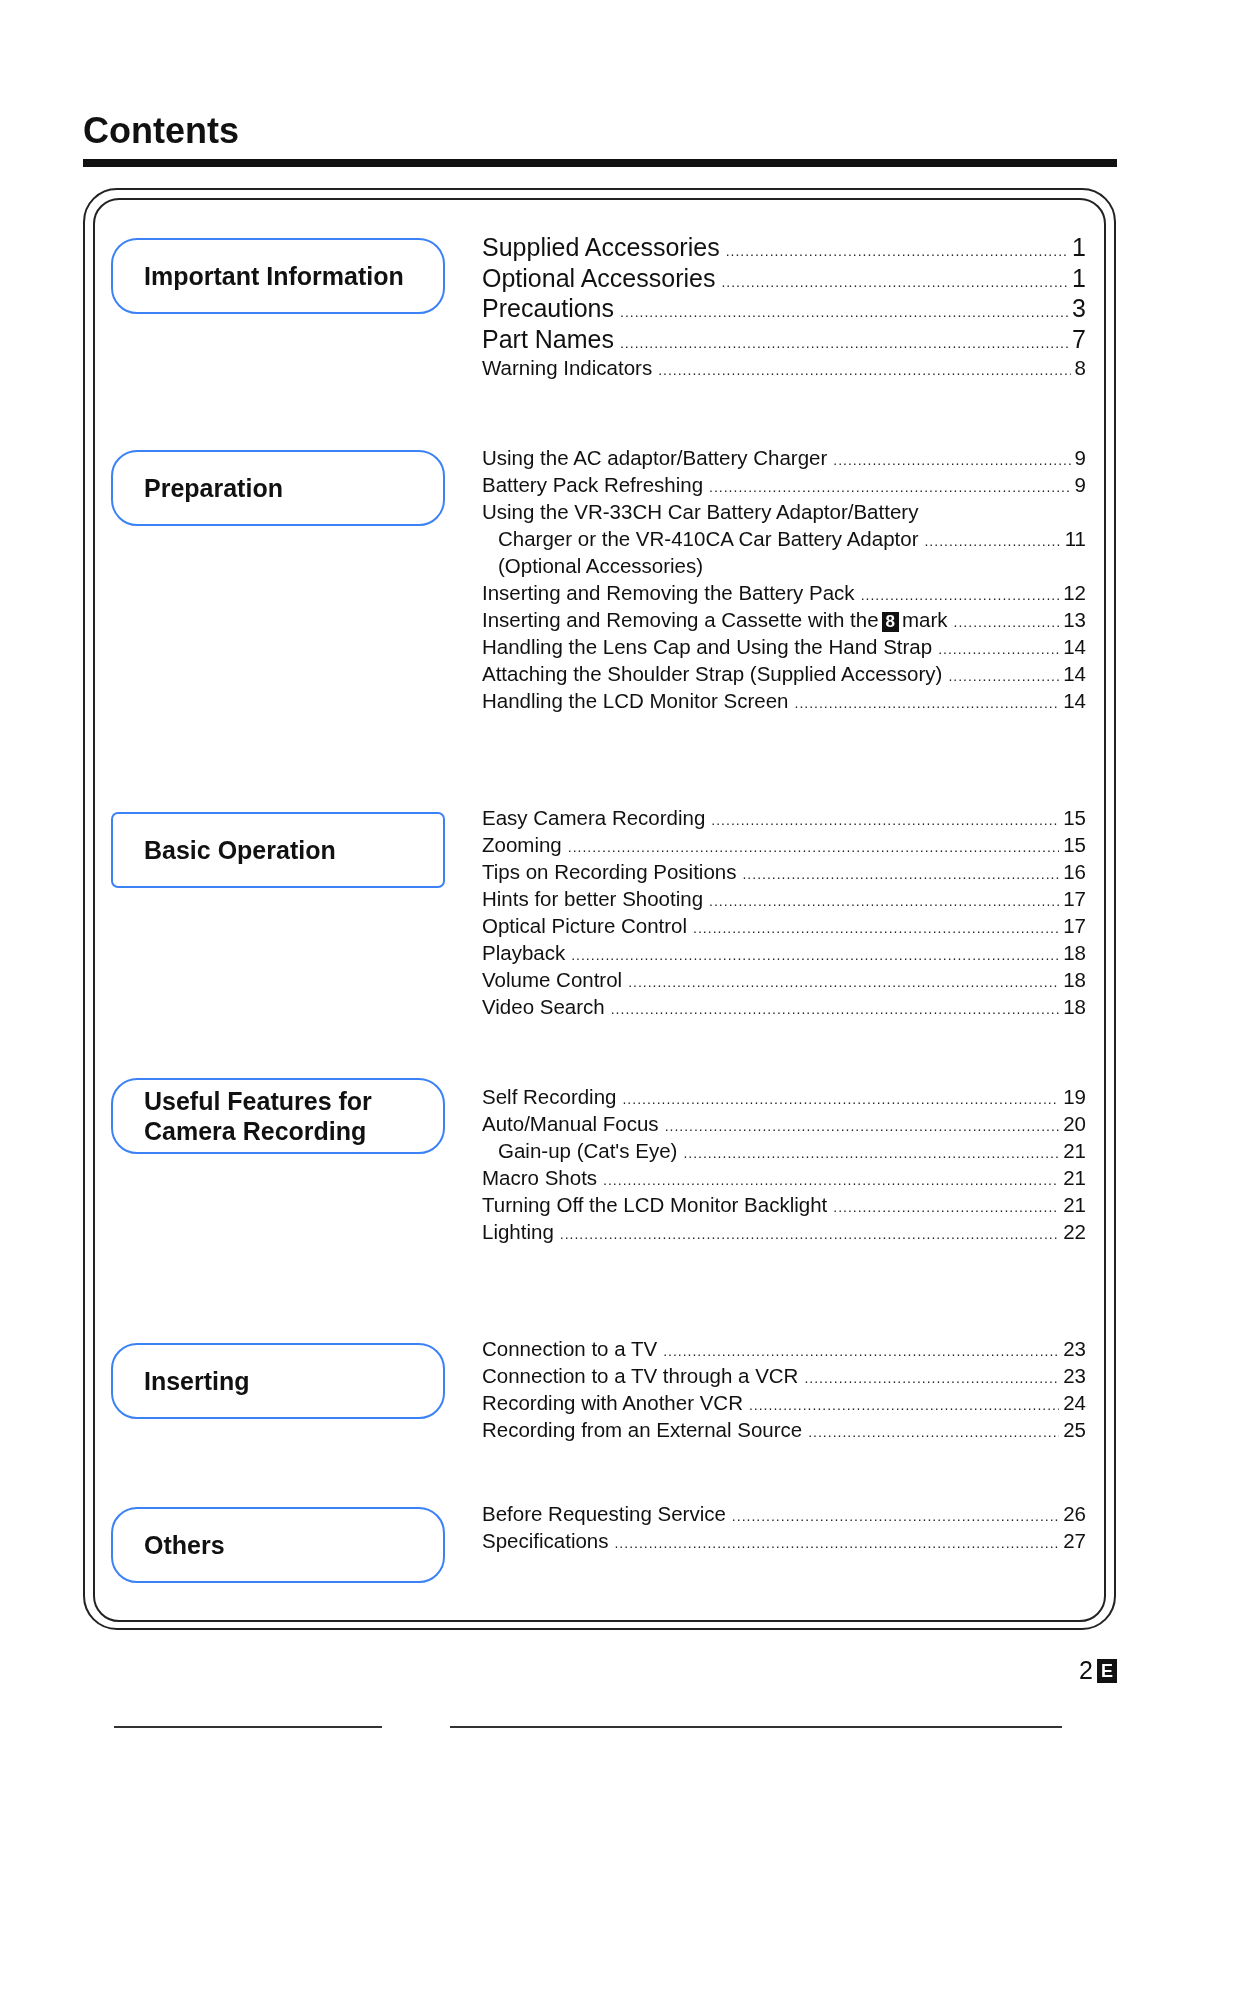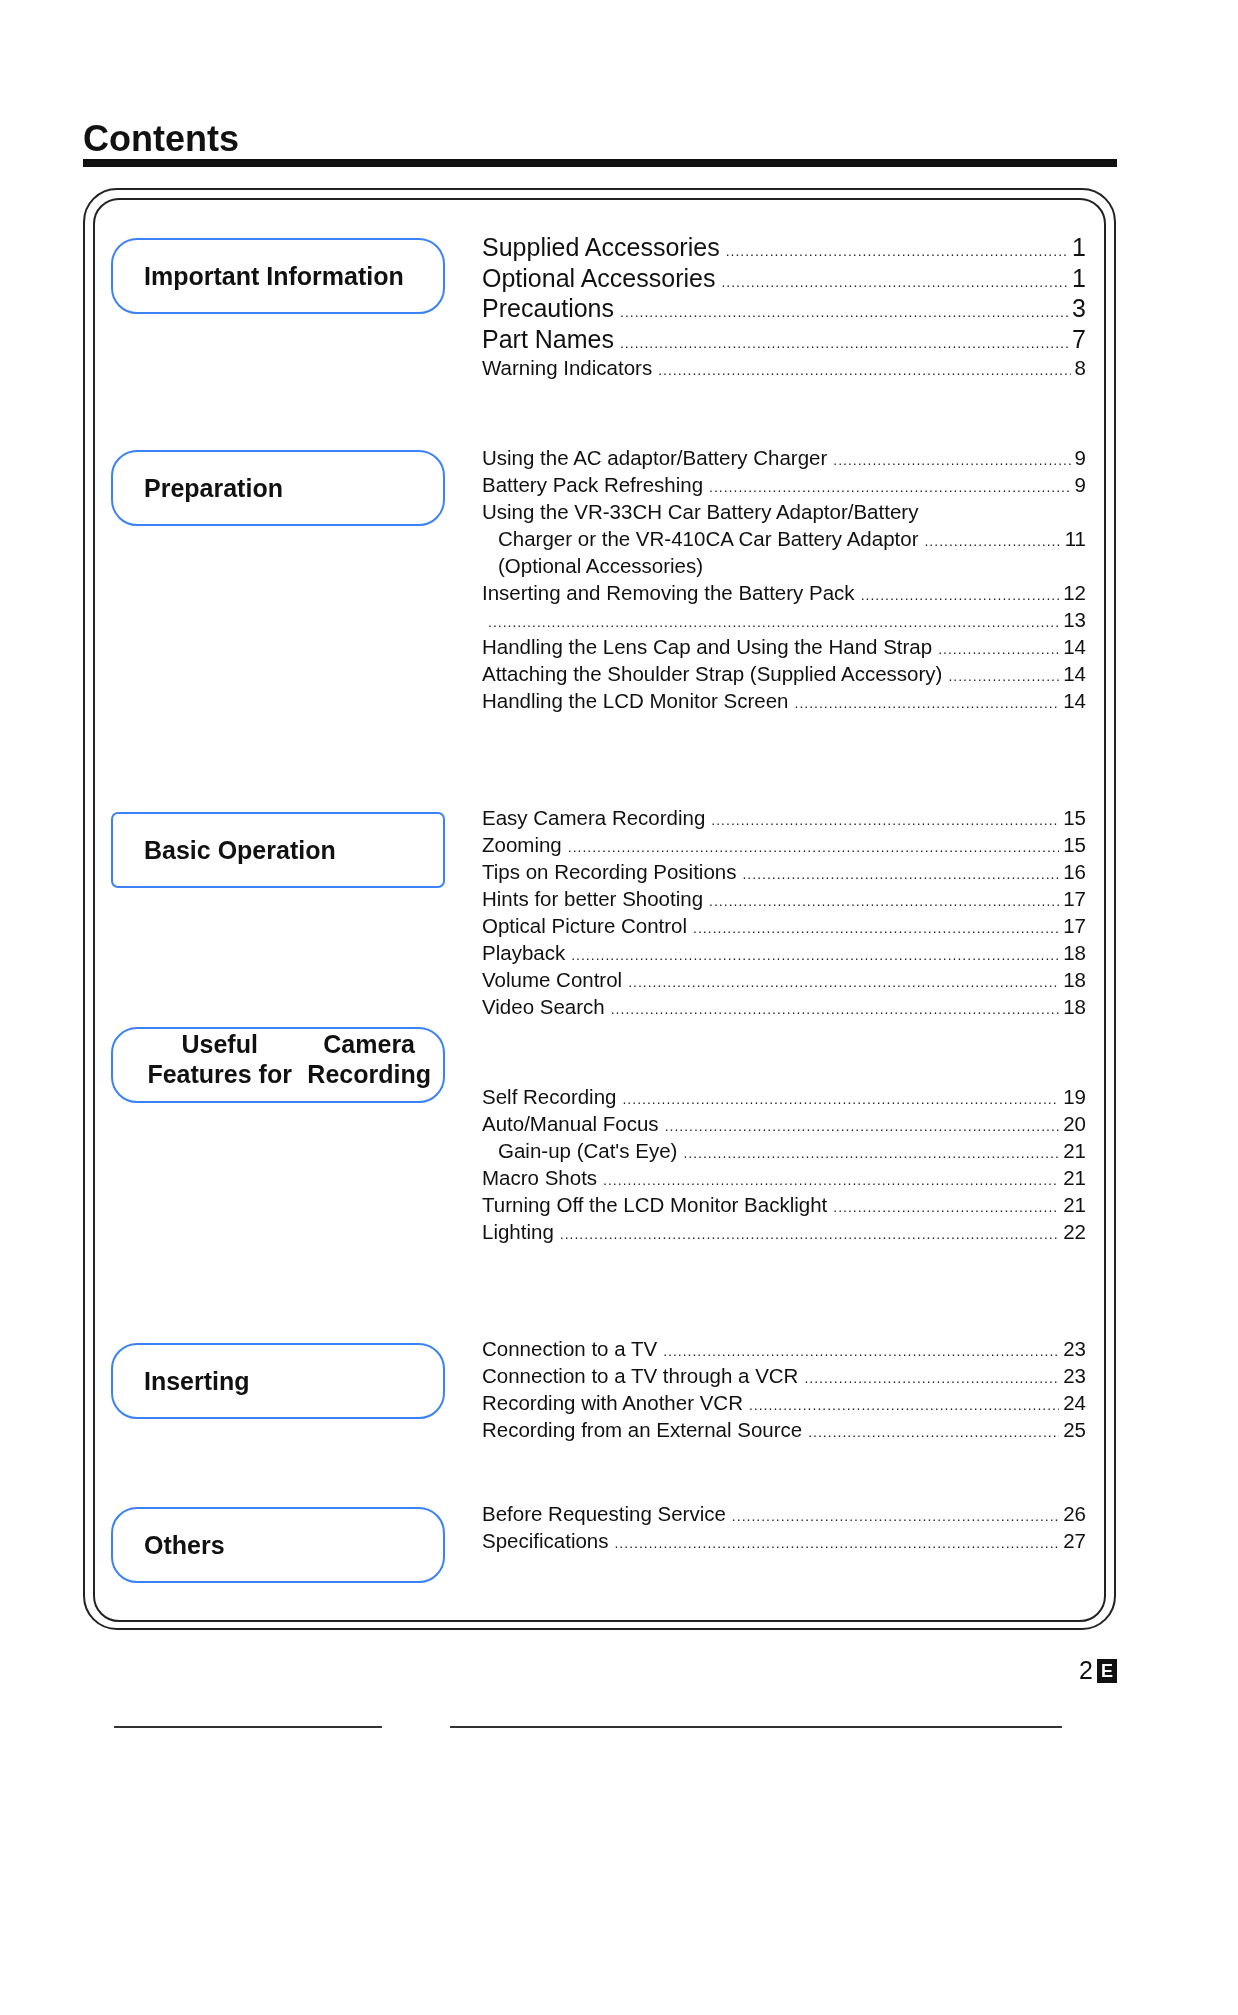--- a/index.html
+++ b/index.html
@@ -1,18 +1,18 @@
 <!DOCTYPE html>
 <html><head>
 <meta charset="utf-8">
 <style>
   html, body { margin:0; padding:0; background:#ffffff; }
   body { width:1238px; height:2015px; position:relative; overflow:hidden;
          font-family:"Liberation Sans", sans-serif; color:#111; }
-  .title { position:absolute; left:83px; top:110px; font-size:36px; font-weight:bold; letter-spacing:0px;margin-top:8px; }
+  .title { position:absolute; left:83px; top:110px; font-size:36px; font-weight:bold; letter-spacing:0px; }
   .rule { position:absolute; left:83px; top:159px; width:1034px; height:8px; background:#111; }
   .frame-outer { position:absolute; left:83px; top:188px; width:1033px; height:1442px;
                  border:2px solid #222; border-radius:34px; box-sizing:border-box; }
   .frame-inner { position:absolute; left:93px; top:198px; width:1013px; height:1424px;
                  border:2px solid #222; border-radius:26px; box-sizing:border-box; }
   .section-label { position:absolute; left:111px; width:334px; height:76px; box-sizing:border-box;
                    border:2px solid #3b82f6; border-radius:26px; display:flex; align-items:center;
                    padding-left:31px; font-weight:bold; font-size:25px; line-height:30px; }
   .entries { position:absolute; left:482px; width:604px; }
   .entry { display:flex; align-items:baseline; white-space:nowrap; height:27px; font-size:20.5px; line-height:27px; }
@@ -92,20 +92,21 @@
     </div>
   <div class="entry indent nopage">
       <span class="text">(Optional Accessories)</span>
     </div>
   <div class="entry">
       <span class="text">Inserting and Removing the Battery Pack</span>
       <span class="dots"></span>
       <span class="page">12</span>
     </div>
   <div class="entry">
+      <span class="text"><span>Inserting and Removing a Cassette with the</span><span class="badge8">8</span><span>mark</span></span>
       <span class="dots"></span>
       <span class="page">13</span>
     </div>
   <div class="entry">
       <span class="text">Handling the Lens Cap and Using the Hand Strap</span>
       <span class="dots"></span>
       <span class="page">14</span>
     </div>
   <div class="entry">
       <span class="text">Attaching the Shoulder Strap (Supplied Accessory)</span>
@@ -158,21 +159,21 @@
       <span class="dots"></span>
       <span class="page">18</span>
     </div>
   <div class="entry">
       <span class="text">Video Search</span>
       <span class="dots"></span>
       <span class="page">18</span>
     </div>
 </div>
 
-<div class="section-label" style="top:1027px; flex-direction:row; align-items:flex-start; justify-content:center;text-align:center;">
+<div class="section-label" style="top:1078px; flex-direction:column; align-items:flex-start; justify-content:center;text-align:center;">
   <span>Useful Features for</span>
   <span>Camera Recording</span>
 </div>
 <div class="entries" style="top:1083px;">
   <div class="entry">
       <span class="text">Self Recording</span>
       <span class="dots"></span>
       <span class="page">19</span>
     </div>
   <div class="entry">

